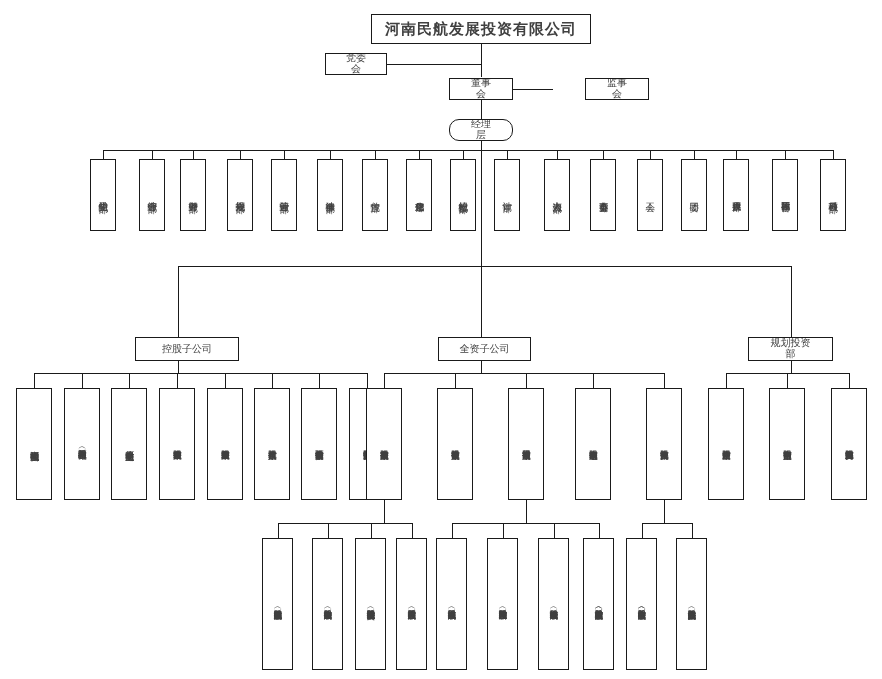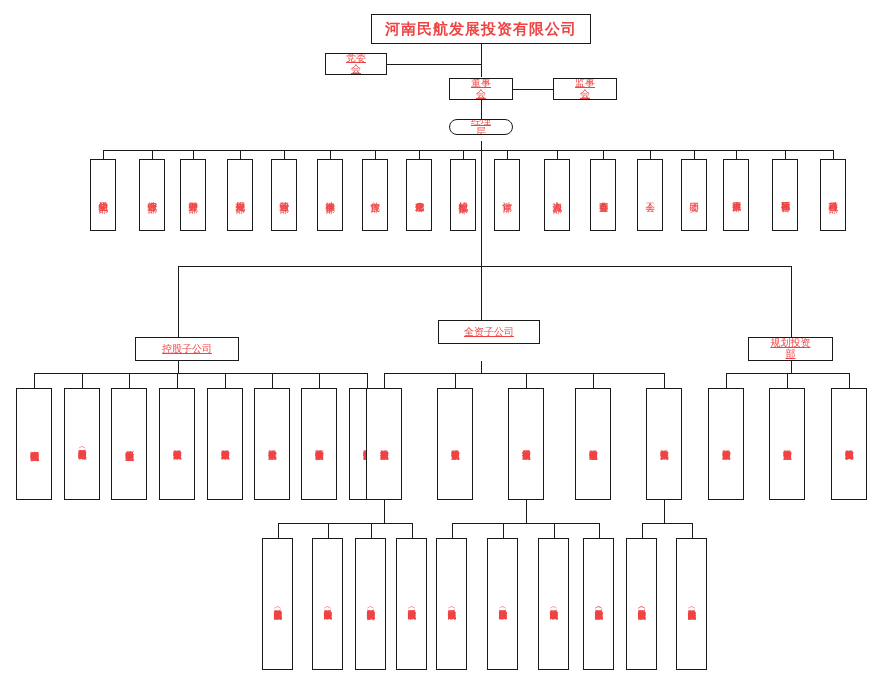--- a/index.html
+++ b/index.html
@@ -9,37 +9,36 @@
     font-family:"DejaVu Sans","Liberation Sans",sans-serif;
     position:relative;
     overflow:hidden;
   }
   #canvas{position:absolute;left:0;top:0;width:882px;height:679px;}
   .node{
     position:absolute;
     box-sizing:border-box;
     border:1px solid #1a1a1a;
     background:#ffffff;
-    color:#ef4444;
+    color:#404040;
     display:flex;
     align-items:center;
     justify-content:center;
     text-align:center;
     line-height:1.08;
     overflow:hidden;
   }
   .node.root{
     font-size:15px;
     font-weight:bold;
     letter-spacing:1px;
   }
   .node.h{            
     font-size:10px;
     padding:2px 18px;
-    text-decoration:underline;
   }
   .node.v{            
     font-size:9.5px;
     writing-mode:vertical-rl;
     text-orientation:upright;
     letter-spacing:0.4px;
     padding:3px 1px;
   }
   .node.v.small{font-size:9px;letter-spacing:0.1px;}
   .node.v.tiny{font-size:8.4px;letter-spacing:0px;}
@@ -52,24 +51,24 @@
 </style>
 </head>
 <body>
 
 <div id="canvas">
     <div class="node root" style="left: 371px; top: 14px; width: 220px; height: 30px;">河南民航发展投资有限公司</div>
     <div class="line vline" style="left: 481px; top: 44px; height: 33px;"></div>
     <div class="node h" style="left: 325px; top: 53px; width: 62px; height: 22px;">党委会</div>
     <div class="line hline" style="left: 387px; top: 64px; width: 94px;"></div>
     <div class="node h" style="left: 449px; top: 78px; width: 64px; height: 22px;">董事会</div>
-    <div class="node h" style="left: 553px; top: 78px; width: 64px; height: 22px;">监事会</div>
+    <div class="node h" style="left: 585px; top: 78px; width: 64px; height: 22px;">监事会</div>
     <div class="line hline" style="left: 513px; top: 89px; width: 40px;"></div>
     <div class="line vline" style="left: 481px; top: 100px; height: 19px;"></div>
-    <div class="node h" style="left: 449px; top: 119px; width: 64px; height: 16px; border-radius: 10px;">经理层</div>
+    <div class="node h" style="left: 449px; top: 119px; width: 64px; height: 22px; border-radius: 10px;">经理层</div>
     <div class="line vline" style="left: 481px; top: 141px; height: 9px;"></div>
     <div class="line hline" style="left: 103px; top: 150px; width: 730px;"></div>
     <div class="line vline" style="left: 103px; top: 150px; height: 9px;"></div>
     <div class="node v" style="left: 90px; top: 159px; width: 26px; height: 72px;">党委组织部</div>
     <div class="line vline" style="left: 152px; top: 150px; height: 9px;"></div>
     <div class="node v" style="left: 139px; top: 159px; width: 26px; height: 72px;">综合管理部</div>
     <div class="line vline" style="left: 193px; top: 150px; height: 9px;"></div>
     <div class="node v" style="left: 180px; top: 159px; width: 26px; height: 72px;">财务管理部</div>
     <div class="line vline" style="left: 240px; top: 150px; height: 9px;"></div>
     <div class="node v" style="left: 227px; top: 159px; width: 26px; height: 72px;">规划投资部</div>
@@ -97,21 +96,21 @@
     <div class="node v small" style="left: 723px; top: 159px; width: 26px; height: 72px;">卢森堡项目部</div>
     <div class="line vline" style="left: 785px; top: 150px; height: 9px;"></div>
     <div class="node v small" style="left: 772px; top: 159px; width: 26px; height: 72px;">国际合作项目部</div>
     <div class="line vline" style="left: 833px; top: 150px; height: 9px;"></div>
     <div class="node v" style="left: 820px; top: 159px; width: 26px; height: 72px;">科教项目部</div>
     <div class="line vline" style="left: 481px; top: 150px; height: 116px;"></div>
     <div class="line hline" style="left: 177.5px; top: 266px; width: 613px;"></div>
     <div class="line vline" style="left: 177.5px; top: 266px; height: 71px;"></div>
     <div class="node h" style="left: 135px; top: 337px; width: 104px; height: 24px;">控股子公司</div>
     <div class="line vline" style="left: 480.5px; top: 266px; height: 71px;"></div>
-    <div class="node h" style="left: 438px; top: 320px; width: 102px; height: 24px;">全资子公司</div>
+    <div class="node h" style="left: 438px; top: 337px; width: 93px; height: 24px;">全资子公司</div>
     <div class="line vline" style="left: 790.5px; top: 266px; height: 71px;"></div>
     <div class="node h" style="left: 748px; top: 337px; width: 85px; height: 24px;">规划投资部</div>
     <div class="line vline" style="left: 177.5px; top: 361px; height: 12px;"></div>
     <div class="line hline" style="left: 34px; top: 373px; width: 333px;"></div>
     <div class="line vline" style="left: 34px; top: 373px; height: 15px;"></div>
     <div class="node v small" style="left: 16px; top: 388px; width: 36px; height: 112px;">河南航投物流有限公司</div>
     <div class="line vline" style="left: 82px; top: 373px; height: 15px;"></div>
     <div class="node v tiny" style="left: 64px; top: 388px; width: 36px; height: 112px;">阿维亚融资租赁（中国）有限公司</div>
     <div class="line vline" style="left: 129px; top: 373px; height: 15px;"></div>
     <div class="node v small" style="left: 111px; top: 388px; width: 36px; height: 112px;">中原龙浩航空有限公司</div>

